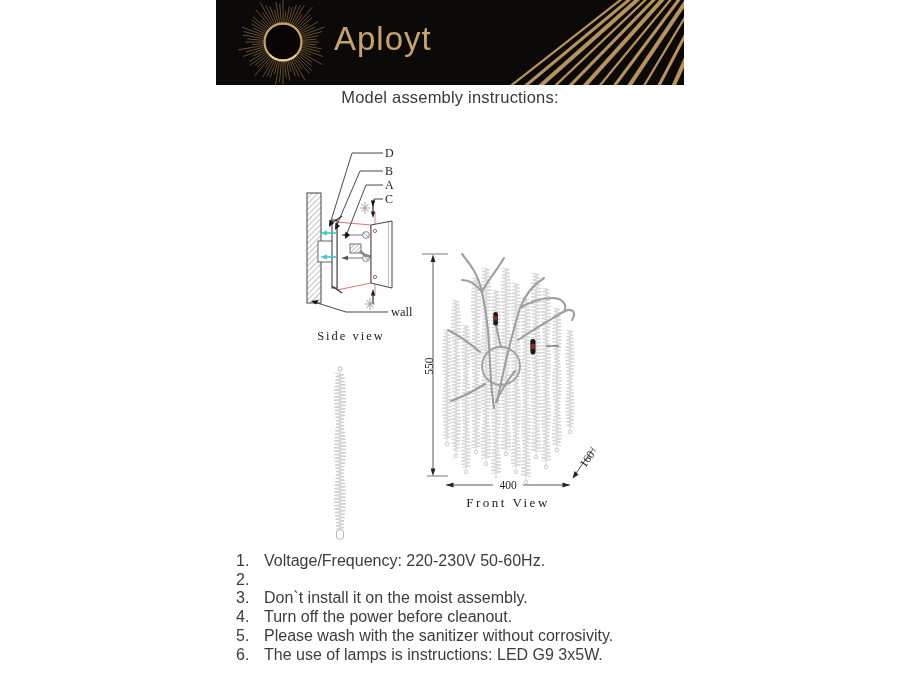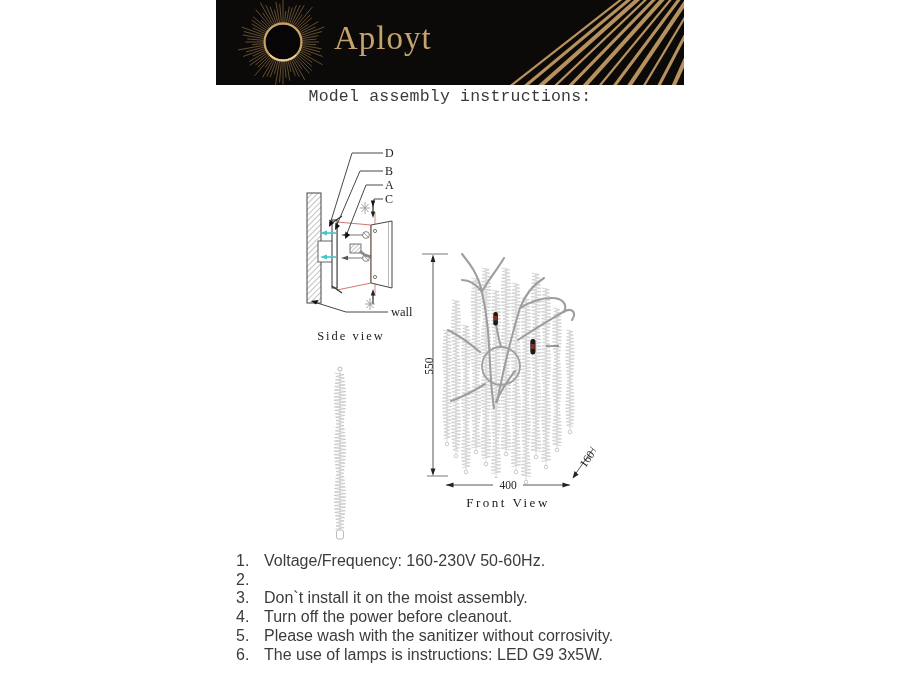--- a/index.html
+++ b/index.html
@@ -3,23 +3,23 @@
 <meta charset="utf-8">
 <style>
   html,body{margin:0;padding:0;background:#ffffff;}
   .page{
     position:relative;width:900px;height:675px;background:#ffffff;overflow:hidden;
     font-family:"Liberation Sans",sans-serif;
   }
   .banner{position:absolute;left:216px;top:0;width:468px;height:85px;}
   .brand{
     position:absolute;left:334px;top:20px;font-size:33px;font-weight:400;
-    color:#c6a36c;letter-spacing:1px;font-family:Liberation Serif, serif;
+    color:#c6a36c;letter-spacing:1px;font-family:Liberation Sans, sans-serif;
   }
-  .title-block{position:absolute;left:0;top:87px;width:900px;text-align:center;color:#3a3a3a;font-family:Liberation Mono, monospace;}
+  .title-block{position:absolute;left:0;top:87px;width:900px;text-align:center;color:#3a3a3a;}
   .title-line{font-size:16.5px;font-weight:500;line-height:20px;letter-spacing:.2px;}
   .diagram{position:absolute;left:280px;top:140px;width:340px;height:400px;}
   .cad-text{font-family:"Liberation Serif","DejaVu Serif",serif;fill:#222;}
   .instructions{position:absolute;left:236px;top:552px;color:#3c3c3c;}
   .instr-row{display:flex;font-size:16px;line-height:18.7px;}
   .instr-num{width:28px;flex:0 0 28px;}
   .instr-text{white-space:nowrap;}
 </style>
 </head>
 <body>
@@ -318,21 +318,21 @@
         <line x1="310" y1="306.5" x2="316" y2="311.5" stroke="#555" stroke-width="0.8"></line>
         <text class="cad-text" x="309" y="325" font-size="11.5" text-anchor="middle" transform="rotate(-55 306 322)">160</text>
       </g>
       <text class="cad-text" x="228" y="367" font-size="13" text-anchor="middle" letter-spacing="2.5">Front View</text>
     </g>
   </svg>
 
   <div class="instructions">
     <div class="instr-row">
       <span class="instr-num">1.</span>
-      <span class="instr-text">Voltage/Frequency: 160-230V 50-60Hz.</span>
+      <span class="instr-text">Voltage/Frequency: 220-230V 50-60Hz.</span>
     </div>
     <div class="instr-row">
       <span class="instr-num">2.</span>
     </div>
     <div class="instr-row">
       <span class="instr-num">3.</span>
       <span class="instr-text">Don`t install it on the moist assembly.</span>
     </div>
     <div class="instr-row">
       <span class="instr-num">4.</span>

